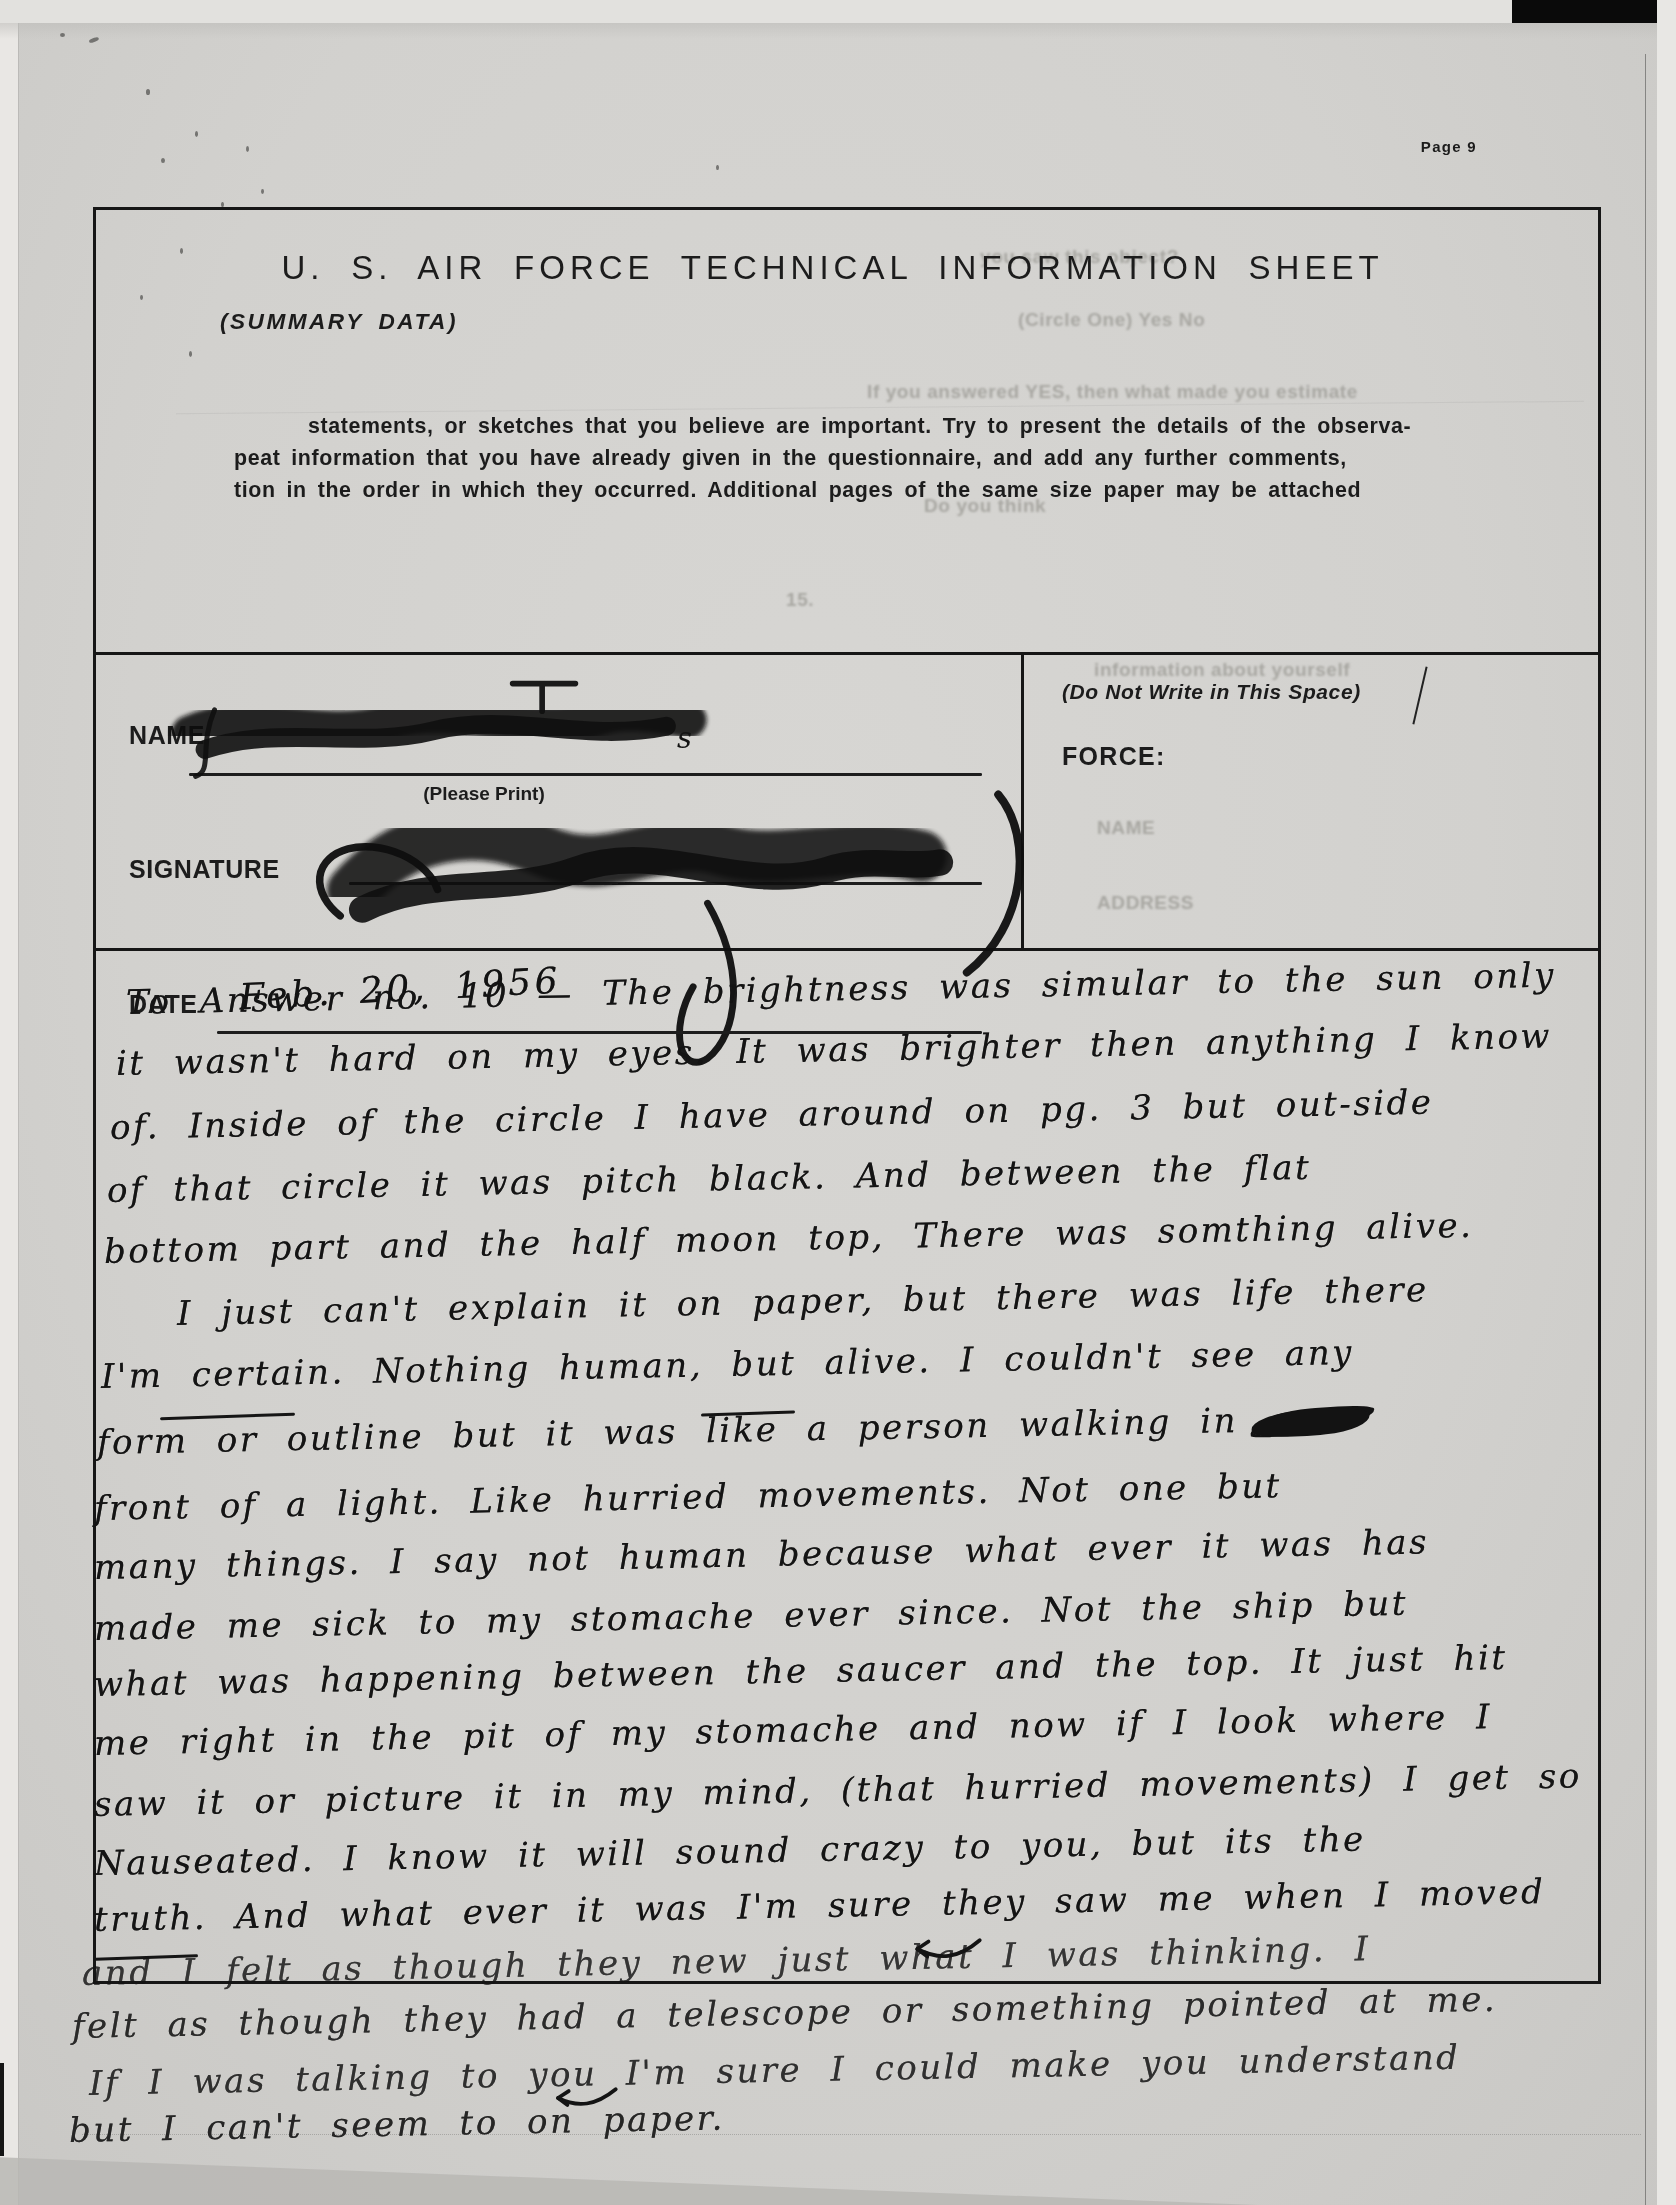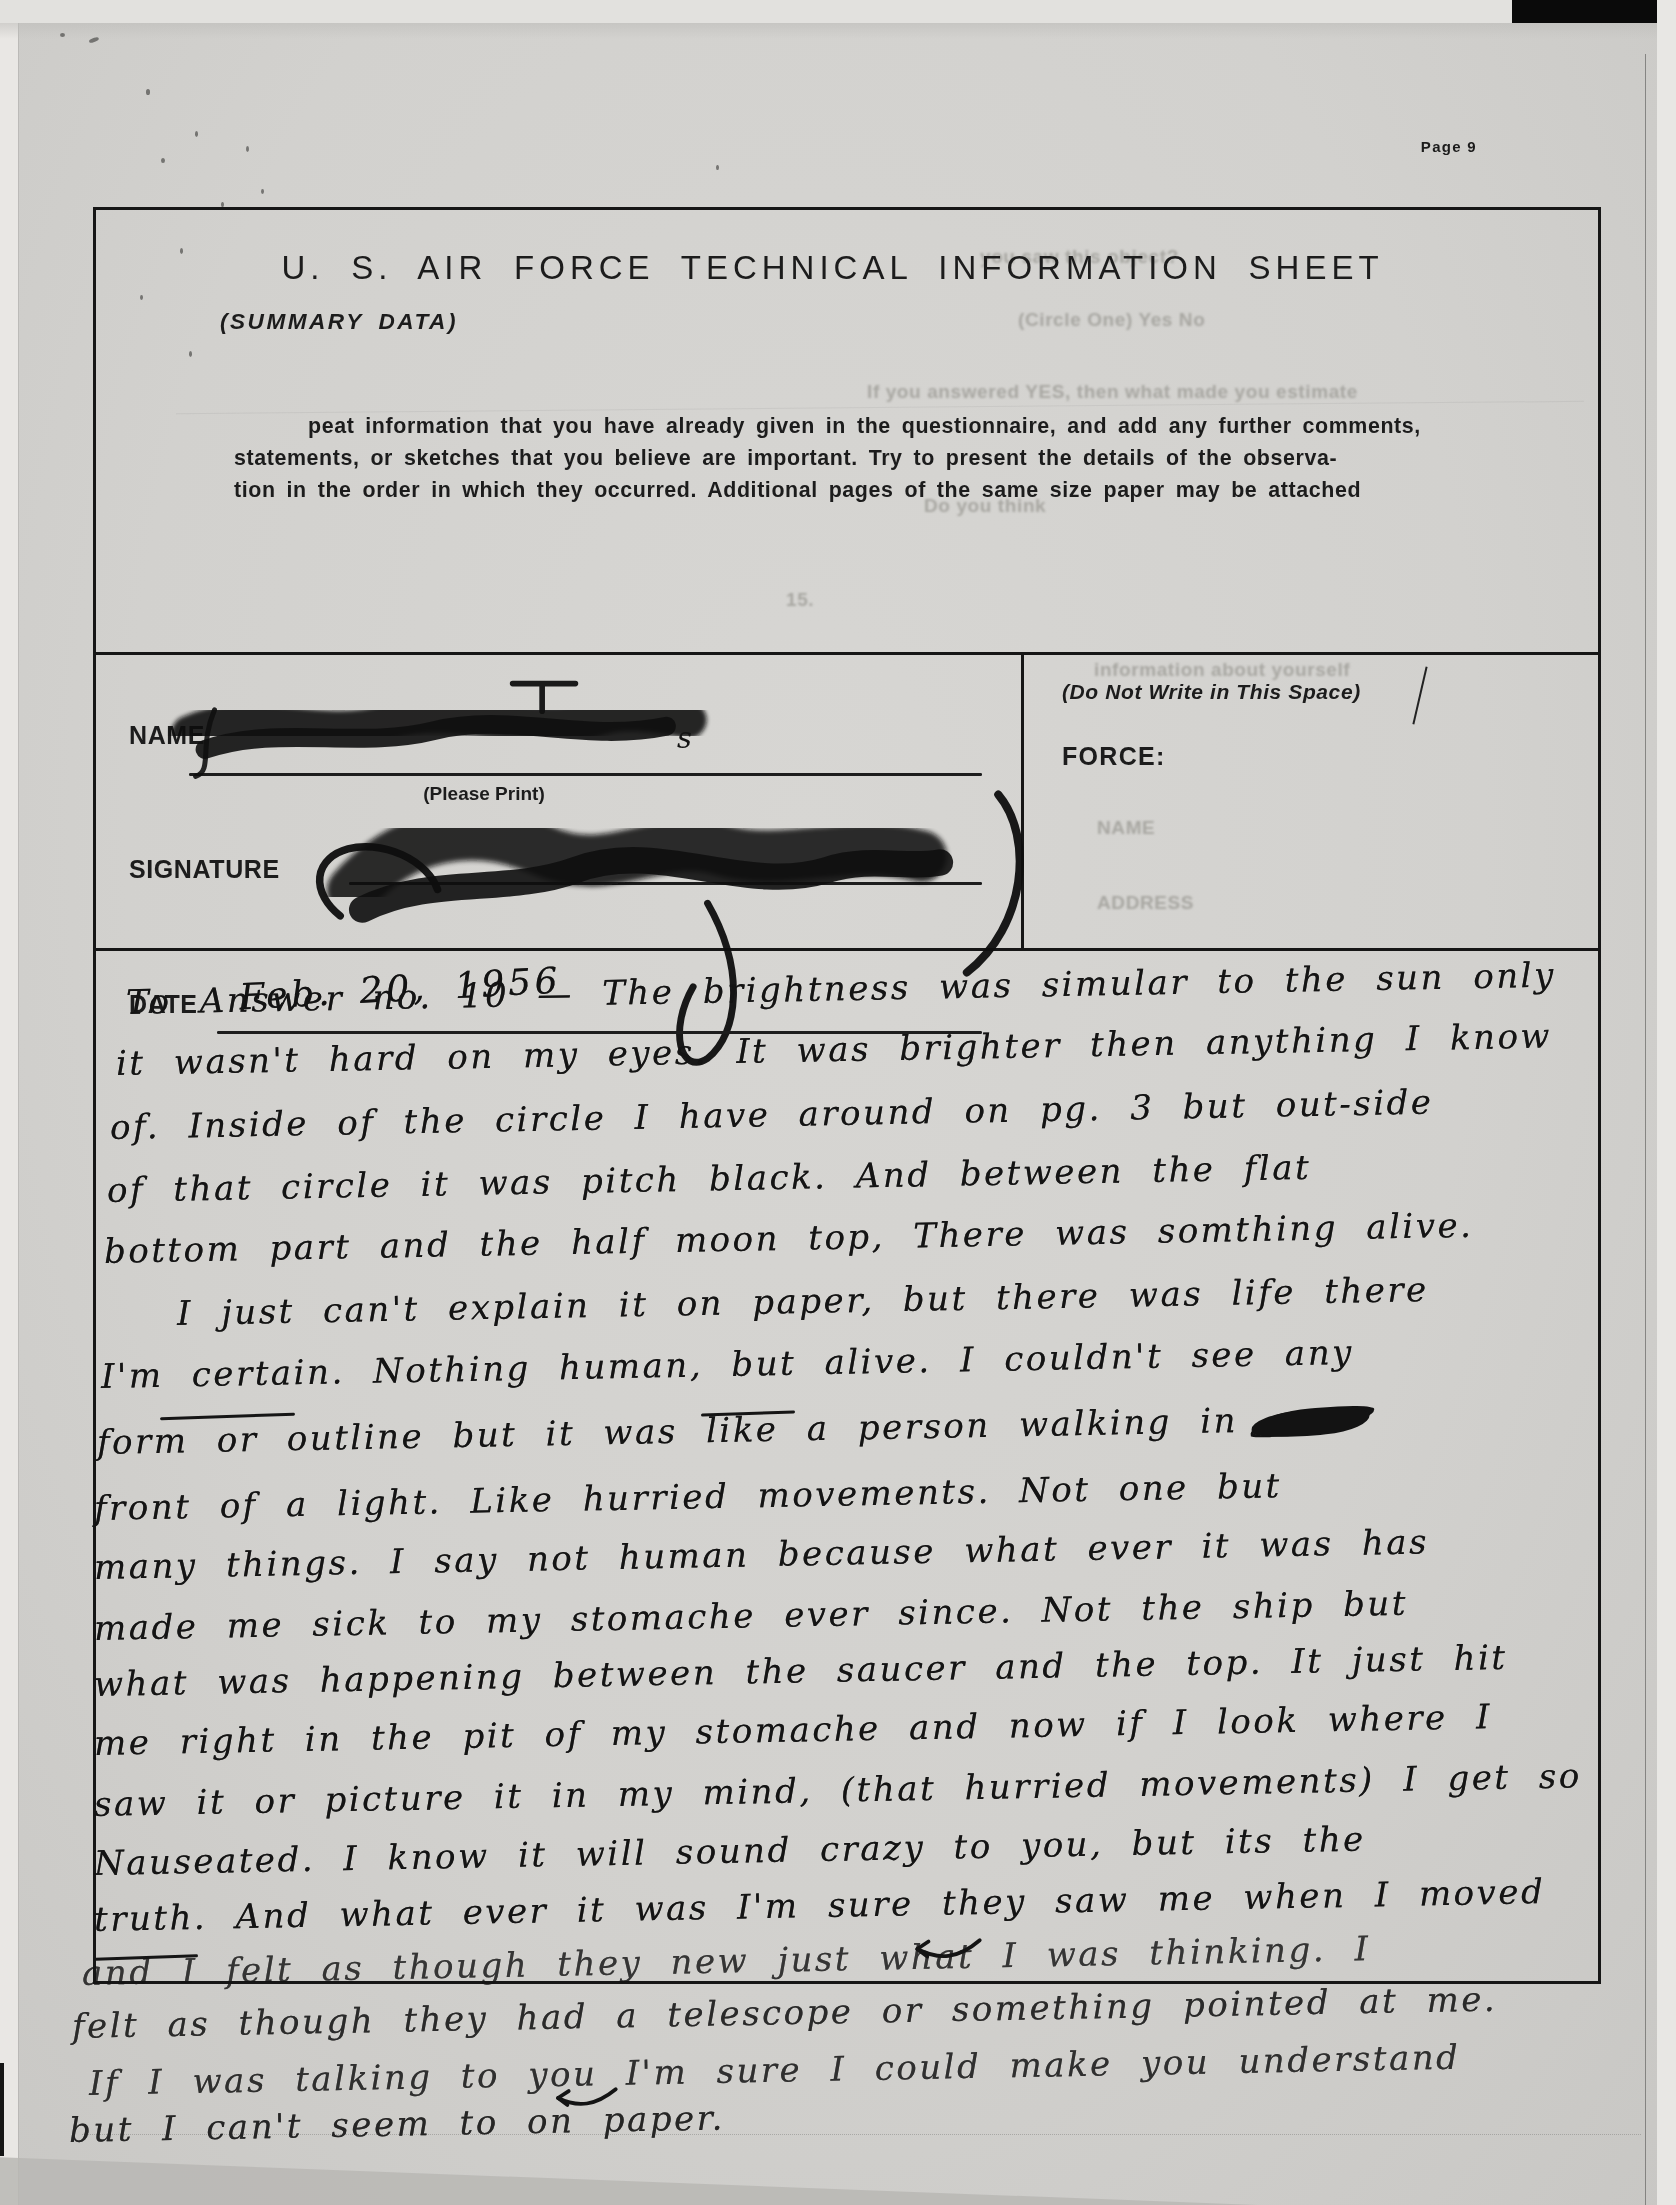--- a/index.html
+++ b/index.html
@@ -96,22 +96,22 @@
 
   <div class="outer-box"></div>
   <div class="hline" style="left:93px;top:652px;width:1508px"></div>
   <div class="hline" style="left:93px;top:948px;width:1508px"></div>
   <div class="vline" style="left:1021px;top:652px;height:299px"></div>
 
   <div class="title">U. S. AIR FORCE TECHNICAL INFORMATION SHEET</div>
   <div class="subtitle">(SUMMARY DATA)</div>
 
   <div class="instr">
+    <div class="ln">statements, or sketches that you believe are important.  Try to present the details of the observa-</div>
     <div class="ln">peat information that you have already given in the questionnaire, and add any further comments,</div>
-    <div class="ln">statements, or sketches that you believe are important.  Try to present the details of the observa-</div>
     <div class="ln">tion in the order in which they occurred. Additional pages of the same size paper may be attached</div>
   </div>
 
   <div class="flabel" style="left:129px;top:721px;position:absolute">NAME</div>
   <div class="fieldline" style="left:189px;top:773px;width:793px"></div>
   <div class="pprint">(Please Print)</div>
   <svg class="scribble" style="left:170px;top:671px" width="566" height="113" viewBox="0 0 900 180">
     <defs>
         <filter id="b1">
           <feGaussianBlur stdDeviation="3"></feGaussianBlur>

